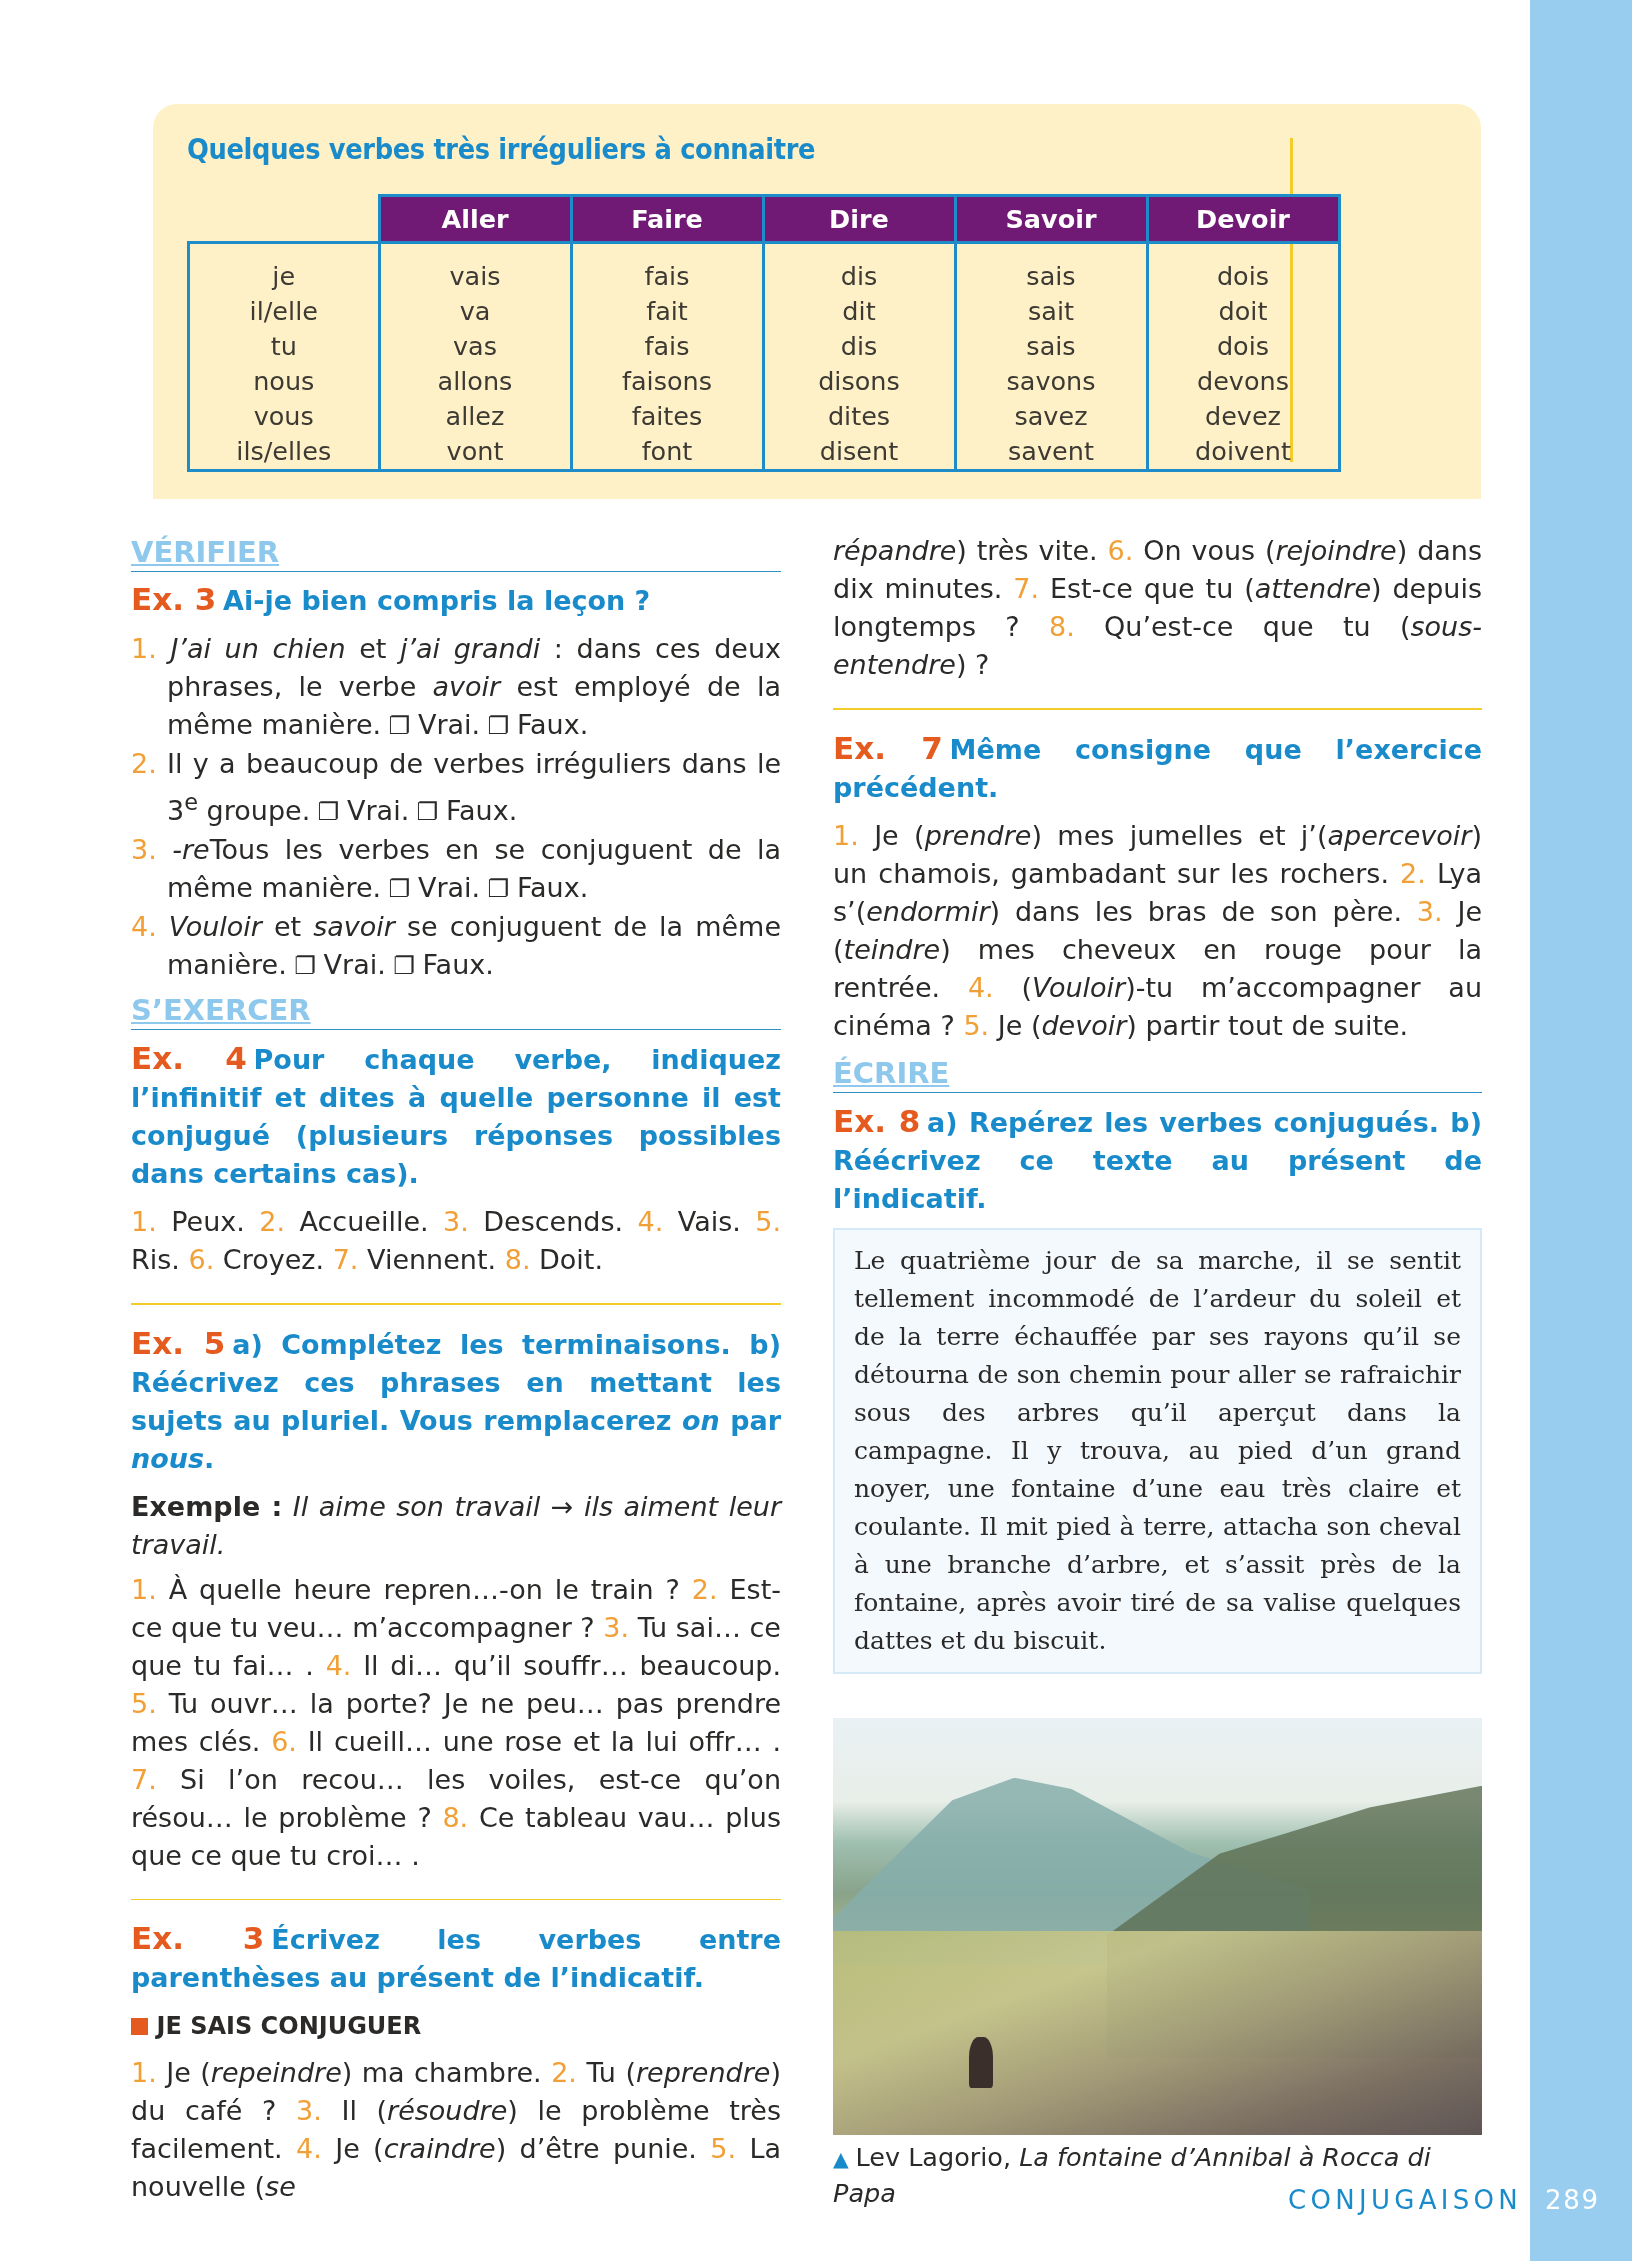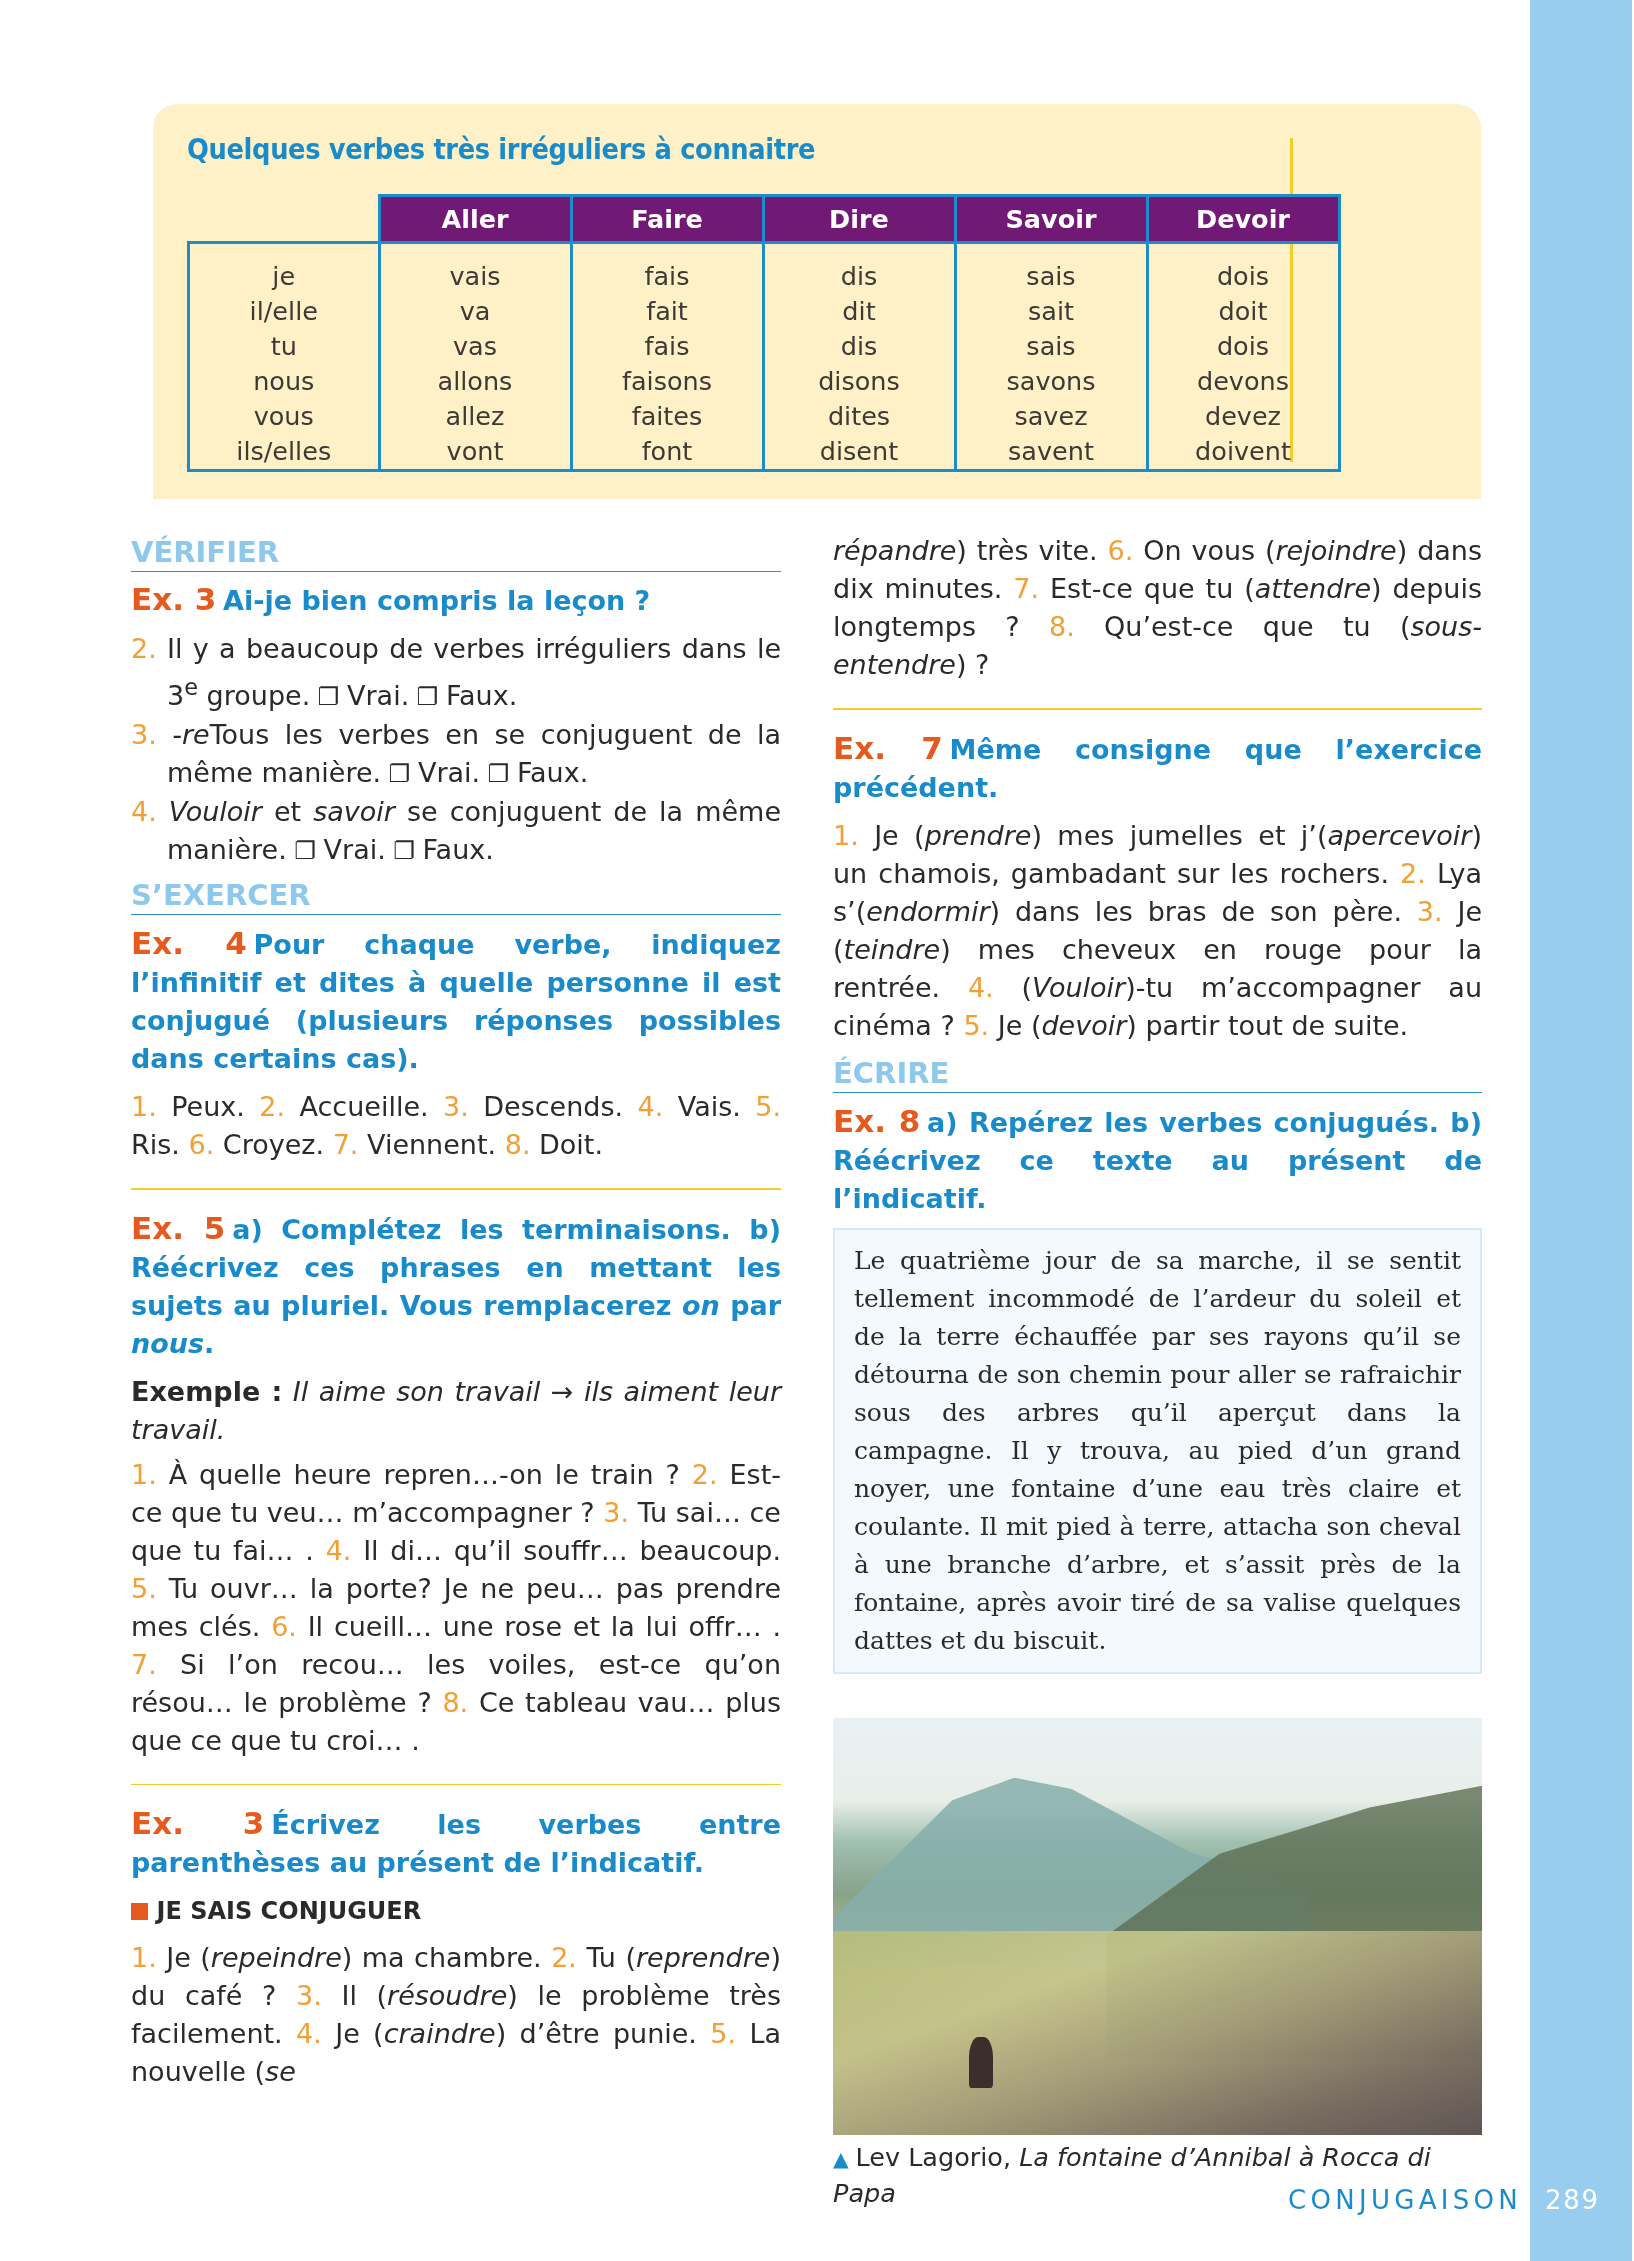--- a/index.html
+++ b/index.html
@@ -16,21 +16,21 @@
   table.conj td.pron { width:119px; }
   table.conj th { background:#701a75; color:#ffffff; font-weight:bold; height:44px; border:3.4px solid #1e8cc8; }
   table.conj th.blank { background:transparent; border:none; border-bottom:3.4px solid #1e8cc8; }
   table.conj td { border-left:3.4px solid #1e8cc8; border-right:3.4px solid #1e8cc8; }
   table.conj tr.last td { border-bottom:3.4px solid #1e8cc8;text-align:center; }
   table.conj tr.first td { padding-top:15px; }
 
   .col { position:absolute; top:532px; width:650px; font-size:27px; line-height:38px; }
   .col.left { left:131px; }
   .col.right { left:833px; width:649px; }
-  .section-hd { font-weight:bold; font-size:29px; color:#8ec8ec; border-bottom:1.7px solid #2d8fc4; line-height:37px; margin-top:1.7px; transform-origin:left; }
+  .section-hd { font-weight:bold; font-size:29px; color:#8ec8ec; border-bottom:1.7px solid #2d8fc4; line-height:37px; margin-top:1.7px; transform-origin:left;text-decoration:underline; }
   .ex-hd { font-weight:bold; font-size:27px; color:#1a8bca; line-height:38px; margin:8.5px 0 10.2px 0; text-align:justify; }
   .ex-num { color:#e55a1e; font-size:31px; margin-right:6.8px; }
   .para { text-align:justify; margin:0 0 6.8px 0; }
   .item { padding-left:36px; text-indent:-36px; text-align:justify; }
   .n { color:#f0a036; }
   i { font-style:italic; }
   .box-sym { font-size:24px; }
   .hr-yellow { height:1.7px; background:#f4cc2a; margin:24px 0 19px 0; }
   .subhd { font-weight:bold; font-size:24px; color:#2b2a28; margin:6.8px 0 8.5px 0; }
   .sq { display:inline-block; width:17px; height:17px; background:#e55a1e; margin-right:8.5px; vertical-align:-0.9px; }
@@ -122,20 +122,21 @@
     </tbody>
 </table>
 
 <div class="col left">
   <div class="section-hd">VÉRIFIER</div>
 
   <div class="ex-hd">
     <span class="ex-num">Ex. 3</span><span>Ai-je bien compris la leçon ?</span>
   </div>
   <div id="ex3-list">
+      <div class="item"><span class="n">1. </span><i>J’ai un chien</i><span> et </span><i>j’ai grandi</i><span> : dans ces deux phrases, le verbe </span><i>avoir</i><span> est employé de la même manière.</span><span class="box-sym"> ❐ </span><span>Vrai.</span><span class="box-sym"> ❐ </span><span>Faux.</span></div>
       <div class="item"><span class="n">2. </span><span>Il y a beaucoup de verbes irréguliers dans le 3</span><sup>e</sup><span> groupe.</span><span class="box-sym"> ❐ </span><span>Vrai.</span><span class="box-sym"> ❐ </span><span>Faux.</span></div>
       <div class="item"><span class="n">3. </span><i>-re</i><span>Tous les verbes en </span><span> se conjuguent de la même manière.</span><span class="box-sym"> ❐ </span><span>Vrai.</span><span class="box-sym"> ❐ </span><span>Faux.</span></div>
       <div class="item"><span class="n">4. </span><i>Vouloir</i><span> et </span><i>savoir</i><span> se conjuguent de la même manière.</span><span class="box-sym"> ❐ </span><span>Vrai.</span><span class="box-sym"> ❐ </span><span>Faux.</span></div>
     </div>
 
   <div class="section-hd" style="margin-top:6.8px">S’EXERCER</div>
 
   <div class="ex-hd">
     <span class="ex-num">Ex. 4</span><span>Pour chaque verbe, indiquez l’infinitif et dites à quelle personne il est conjugué (plusieurs réponses possibles dans certains cas).</span>
   </div>

